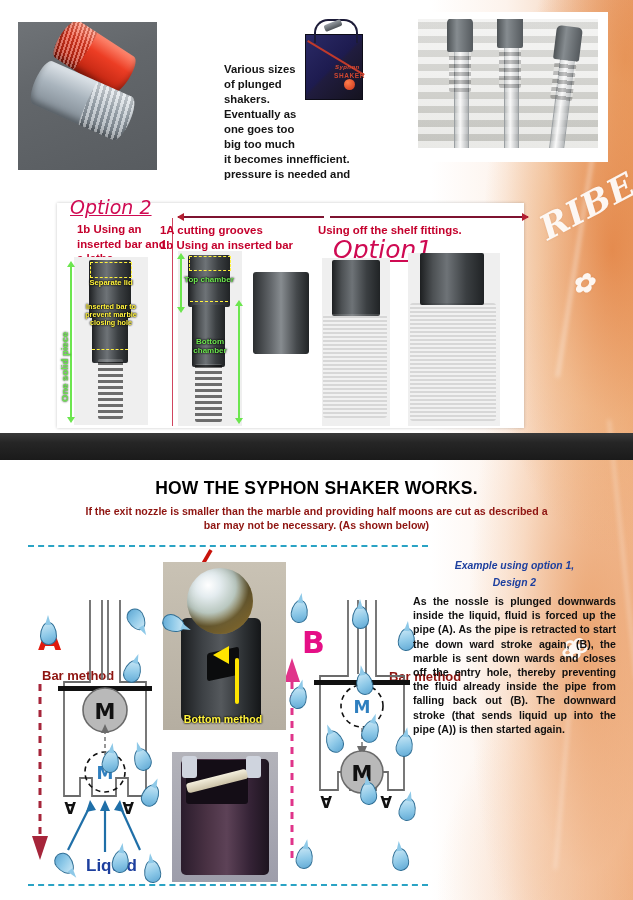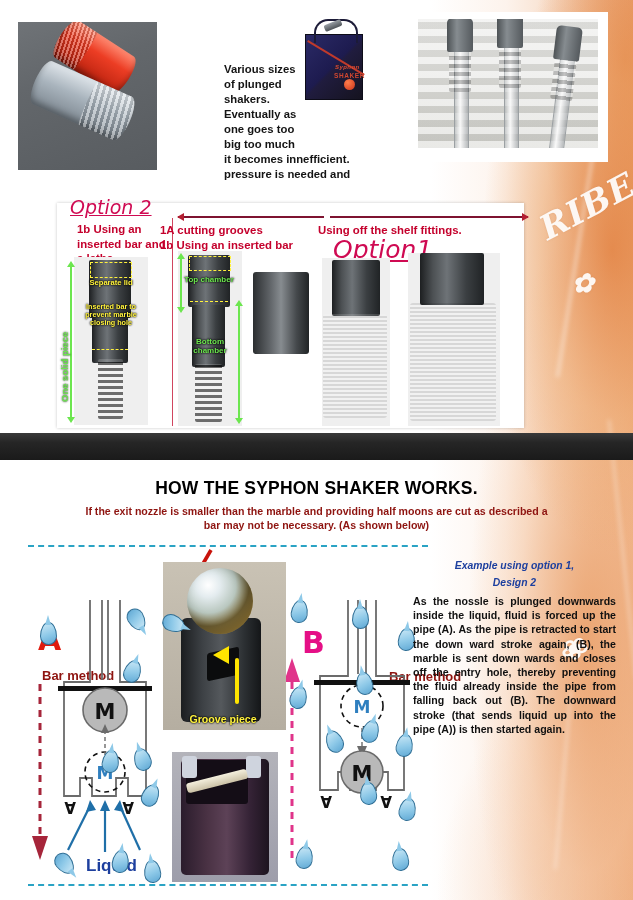--- a/index.html
+++ b/index.html
@@ -395,21 +395,21 @@
     <line x1="10" y1="200" x2="10" y2="20" stroke="#e0348a" stroke-width="3" stroke-dasharray="7 6"></line>
     <polygon points="10,0 2,24 18,24" fill="#e0348a"></polygon>
   </svg>
 
   <div class="photo" id="photo-marble">
     <div class="marble-body"></div>
     <div class="marble-notch"></div>
     <div class="marble-ball"></div>
     <div class="yellow-arrow"></div>
   </div>
-  <div class="anno y" id="label-groove">Groove piece</div>
+  <div class="anno y" id="label-groove">Bottom method</div>
 
   <div class="photo" id="photo-bar">
     <div class="bar-body"></div>
     <div class="bar-open"></div>
     <div class="bar-prong" style="left:10px;"></div>
     <div class="bar-prong" style="left:74px;"></div>
     <div class="bar-rod"></div>
   </div>
   <div id="label-D">D</div>
 

